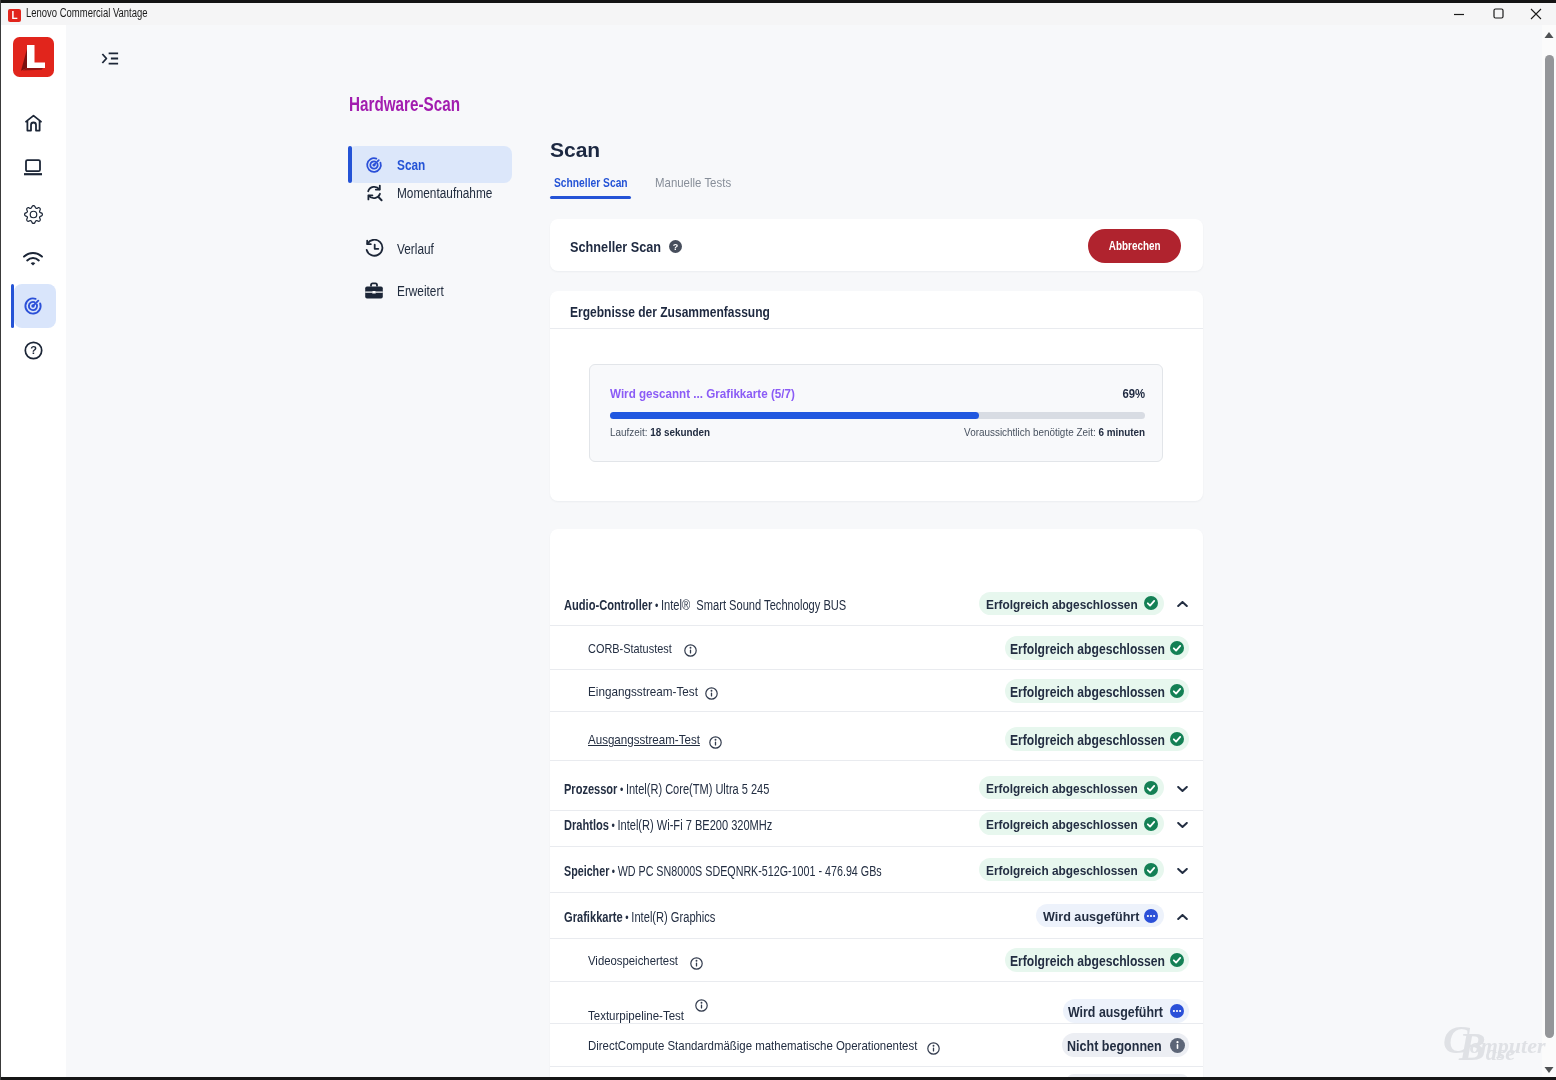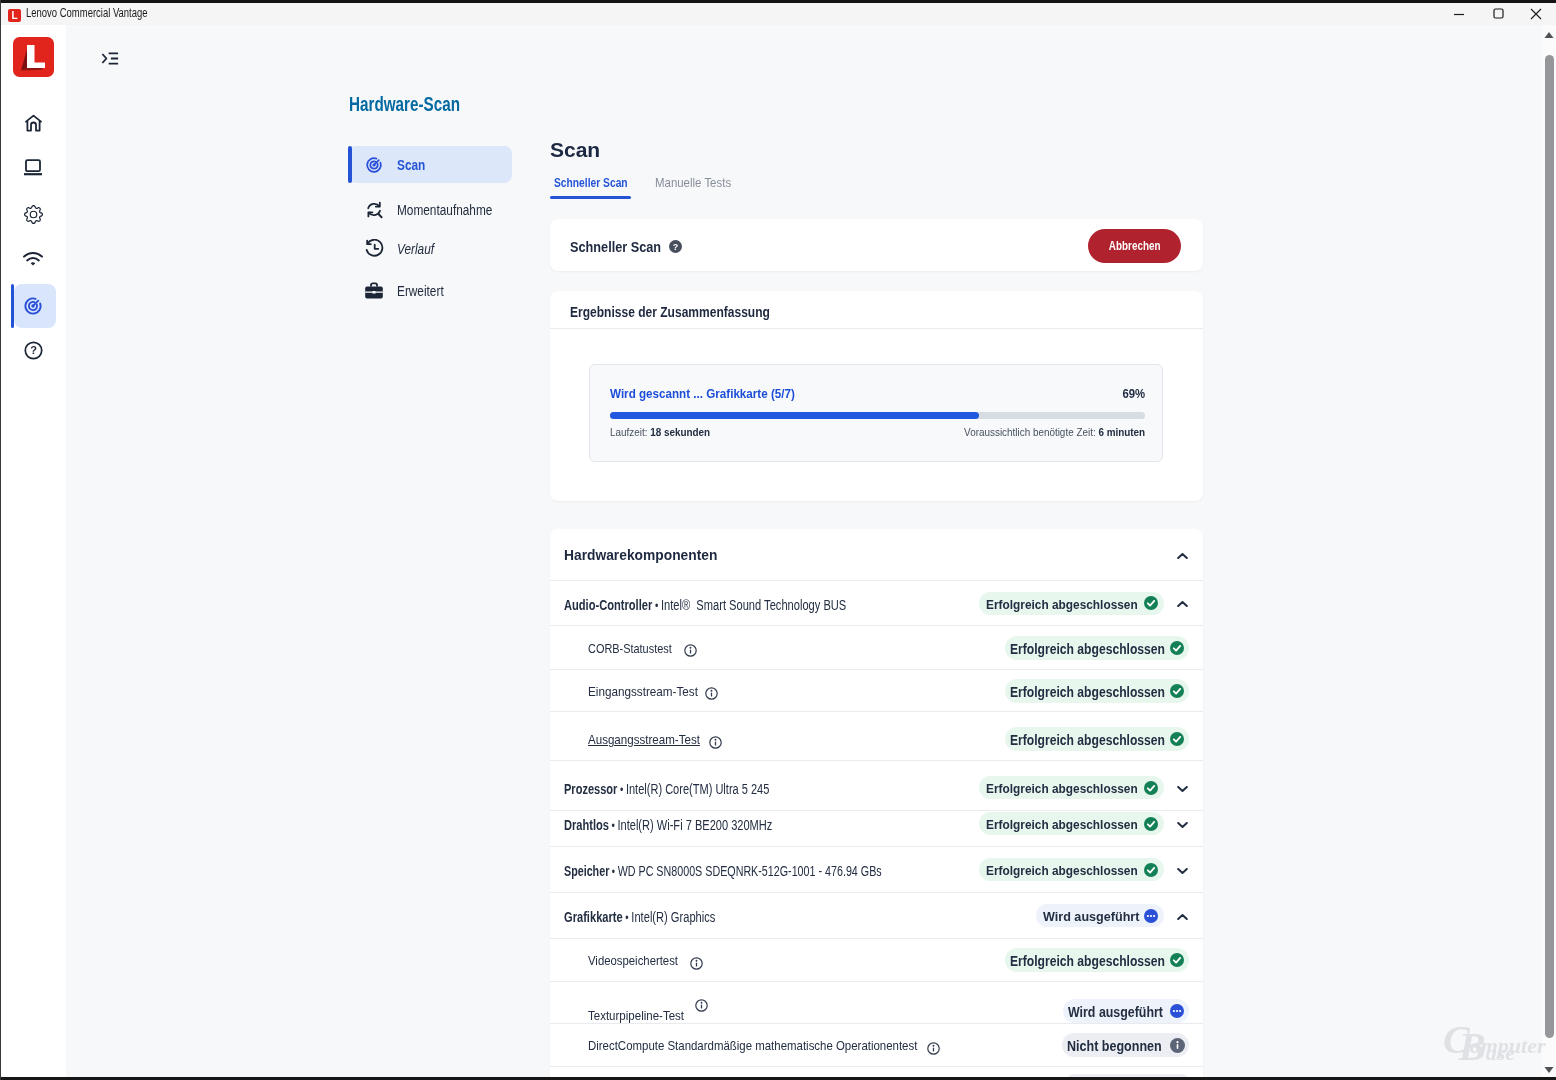--- a/index.html
+++ b/index.html
@@ -13,21 +13,21 @@
   #tb-logo { left:8px; top:6px; width:13px; height:13px; background:#e1251c; border-radius:2px; color:#fff; font-size:10px; font-weight:bold; text-align:center; line-height:13px; }
   #tb-text { left:26px; top:3px; font-size:12px; color:#1b1b1b; }
   .winbtn { top:3px; width:30px; height:21px; display:flex; align-items:center; justify-content:center; }
   #sidebar { left:0; top:25px; width:66px; height:1053px; background:#ffffff; border-bottom-left-radius:8px; }
   #leftedge { left:0; top:0; width:1px; height:1080px; background:#3a3a3a; }
   #botstrip { left:0; top:1077px; width:1556px; height:3px; background:#161616; }
   .sideicon { left:0; width:66px; display:flex; justify-content:center; }
   #side-sel { left:14px; top:259px; width:42px; height:44px; background:#d9e5fb; border-radius:8px; }
   #side-selbar { left:10.5px; top:259px; width:3.5px; height:44px; background:#2453d6; border-radius:2px; }
   #main { left:66px; top:25px; width:1476px; height:1052px; background:#f7f8fa; }
-  h1.pgtitle { position:absolute; left:283px; top:68px; font-size:20px; font-weight:bold; color:#0369a1; }
+  h1.pgtitle { position:absolute; left:283px; top:68px; font-size:20px; font-weight:bold; color:#a21caf; }
   .navitem { left:282px; width:164px; height:37px; display:flex; align-items:center; font-size:14px; color:#212c3e; }
   .navitem .nicon { margin-left:16px; width:20px; display:flex; justify-content:center; }
   .navitem .ntext { margin-left:13px; }
   #nav-sel-bg { left:282px; top:121px; width:164px; height:37px; background:#dce7fa; border-radius:8px; }
   #nav-sel-bar { left:282px; top:121px; width:3.5px; height:37px; background:#2453d6; border-radius:2px; }
   h2.scantitle { position:absolute; left:484px; top:113px; font-size:21px; font-weight:bold; color:#1c2841; }
   .tab1 { left:488px; top:150px; font-size:13px; font-weight:bold; color:#2453d6; }
   .tab2 { left:589px; top:150px; font-size:13px; color:#878e99; }
   #tabline { left:484px; top:171px; width:81px; height:3px; background:#2453d6; border-radius:2px; }
   .card { position:absolute; left:484px; width:653px; background:#ffffff; border-radius:8px; box-shadow:0 1px 2px rgba(20,30,60,0.05); }
@@ -133,33 +133,33 @@
     <span class="nicon">
         <svg width="18" height="18" viewBox="0 0 20 20">
       <path d="M17.14 7.40 A7.6 7.6 0 1 1 12.60 2.86" fill="none" stroke="#2b50d8" stroke-width="2" stroke-linecap="round"></path>
       <path d="M13.85 8.60 A4.1 4.1 0 1 1 11.40 6.15" fill="none" stroke="#2b50d8" stroke-width="2" stroke-linecap="round"></path>
       <circle cx="10" cy="10" r="1.8" fill="#2b50d8"></circle>
       <path d="M10.3 9.7 L15.3 4.7" stroke="#2b50d8" stroke-width="2" stroke-linecap="round"></path>
     </svg>
       </span>
     <span class="ntext" style="color:#2453d6; font-weight:bold;"><span class="ct" style="transform:scaleX(0.845);">Scan</span></span>
   </div>
-  <div class="abs navitem" style="top:166px;text-decoration:underline;">
+  <div class="abs navitem" style="top:149px;text-decoration:underline;">
     <span class="nicon">
         <svg width="19" height="18" viewBox="0 0 19 18">
       <path d="M3.2 7.2 a6.4 6.4 0 0 1 11.2 -1.8" fill="none" stroke="#1c2637" stroke-width="1.8" stroke-linecap="round"></path>
       <path d="M14.8 1.6 v4 h-4" fill="none" stroke="#1c2637" stroke-width="1.8" stroke-linecap="round" stroke-linejoin="round"></path>
       <path d="M15 9.8 a6.4 6.4 0 0 1 -11.2 1.8" fill="none" stroke="#1c2637" stroke-width="1.8" stroke-linecap="round"></path>
       <path d="M3.4 15.4 v-4 h4" fill="none" stroke="#1c2637" stroke-width="1.8" stroke-linecap="round" stroke-linejoin="round"></path>
       <path d="M13.2 12.8 L16.6 16.2" stroke="#1c2637" stroke-width="2" stroke-linecap="round"></path>
     </svg>
       </span>
     <span class="ntext"><span class="ct" style="transform:scaleX(0.845);">Momentaufnahme</span></span>
   </div>
-  <div class="abs navitem" style="top:205px;font-style:italic;">
+  <div class="abs navitem" style="top:205px;">
     <span class="nicon">
         <svg width="19" height="19" viewBox="0 0 19 19">
       <path d="M2.6 4.5 a8 8 0 1 1 -0.9 6.4" fill="none" stroke="#1c2637" stroke-width="1.8" stroke-linecap="round"></path>
       <path d="M2.2 1.6 v3.6 h3.6" fill="none" stroke="#1c2637" stroke-width="1.8" stroke-linecap="round" stroke-linejoin="round"></path>
       <path d="M9.7 5.6 v4.2 h3.6" fill="none" stroke="#1c2637" stroke-width="1.8" stroke-linecap="round" stroke-linejoin="round"></path>
     </svg>
       </span>
     <span class="ntext"><span class="ct" style="transform:scaleX(0.845);">Verlauf</span></span>
   </div>
   <div class="abs navitem" style="top:247px;">
@@ -187,37 +187,29 @@
       </svg>
     <div class="abs" style="left:538px; top:10px; width:93px; height:34px; background:#b0232e; border-radius:17px; color:#fff; font-size:12.5px; font-weight:bold; display:flex; align-items:center; justify-content:center;">
         <span style="display:inline-block; transform:scaleX(0.79);">Abbrechen</span>
       </div>
   </div>
 
   <div class="card" id="card2">
     <div class="cardtitle abs" style="left:20px; top:12px;"><span class="ct" style="transform:scaleX(0.802);">Ergebnisse der Zusammenfassung</span></div>
     <div class="abs" style="left:0; top:37px; width:653px; height:1px; background:#e9ebef;"></div>
     <div class="abs" id="innerbox" style="left:39px; top:73px;"></div>
-    <div class="abs" style="left:60px; top:95px; font-size:13.5px; font-weight:bold; color:#1d4ed8;"><span class="ct" style="transform:scaleX(0.862);">Wird gescannt ... Grafikkarte (5/7)</span></div>
+    <div class="abs" style="left:60px; top:95px; font-size:13.5px; font-weight:bold; color:#8b5cf6;"><span class="ct" style="transform:scaleX(0.862);">Wird gescannt ... Grafikkarte (5/7)</span></div>
     <div class="abs" style="left:0; top:95px; width:595px; text-align:right; font-size:13px; font-weight:bold; color:#1e2940;"><span class="ctr" style="transform:scaleX(0.87);">69%</span></div>
     <div class="abs" style="left:60px; top:121px; width:535px; height:7px; background:#d8dce3; border-radius:3.5px;"></div>
     <div class="abs" style="left:60px; top:121px; width:369px; height:7px; background:#2158e0; border-radius:3.5px;"></div>
     <div class="abs" style="left:60px; top:135px; font-size:11px; color:#232e42;"><span class="ct" style="transform:scaleX(0.90);"><span style="color:#47515f;">Laufzeit: </span><b>18 sekunden</b></span></div>
     <div class="abs" style="left:0; top:135px; width:595px; text-align:right; font-size:11px; color:#232e42;"><span class="ctr" style="transform:scaleX(0.90);"><span style="color:#47515f;">Voraussichtlich benötigte Zeit: </span><b>6 minuten</b></span></div>
   </div>
 
   <div class="card" id="card3">
-    <div class="hrow" style="top:0; height:52px;">
-        <span class="cardtitle" style="margin-left:14px;"><span class="ct" style="transform:scaleX(0.92);">Hardwarekomponenten</span></span>
-        <span class="chev">
-          <svg width="11" height="6" viewBox="0 0 11 6">
-            <path d="M1.2 5 L5.5 1 L9.8 5" fill="none" stroke="#232e42" stroke-width="2" stroke-linecap="round" stroke-linejoin="round"></path>
-          </svg>
-        </span>
-      </div>
     <div class="hrow" style="top:52px; height:45px;">
         <span class="lblmain" style="transform:scaleX(0.794);"><b>Audio-Controller</b><span class="dot"> • </span>Intel®&nbsp; Smart Sound Technology BUS</span>
         <span class="badge" style="right:39px; height:23px; width:185px; background:#e7f7ee;">
           <span class="bt" style="font-size:13.5px; margin-left:7px; transform:scaleX(0.879);">Erfolgreich abgeschlossen</span>
           <span class="bi" style="right:6px;">
             <svg width="14" height="14" viewBox="0 0 14 14">
               <circle cx="7" cy="7" r="7" fill="#148055"></circle>
               <path d="M3.8 7.3 L6.1 9.6 L10.2 4.9" stroke="#fff" stroke-width="1.8" fill="none" stroke-linecap="round" stroke-linejoin="round"></path>
             </svg>
           </span>

